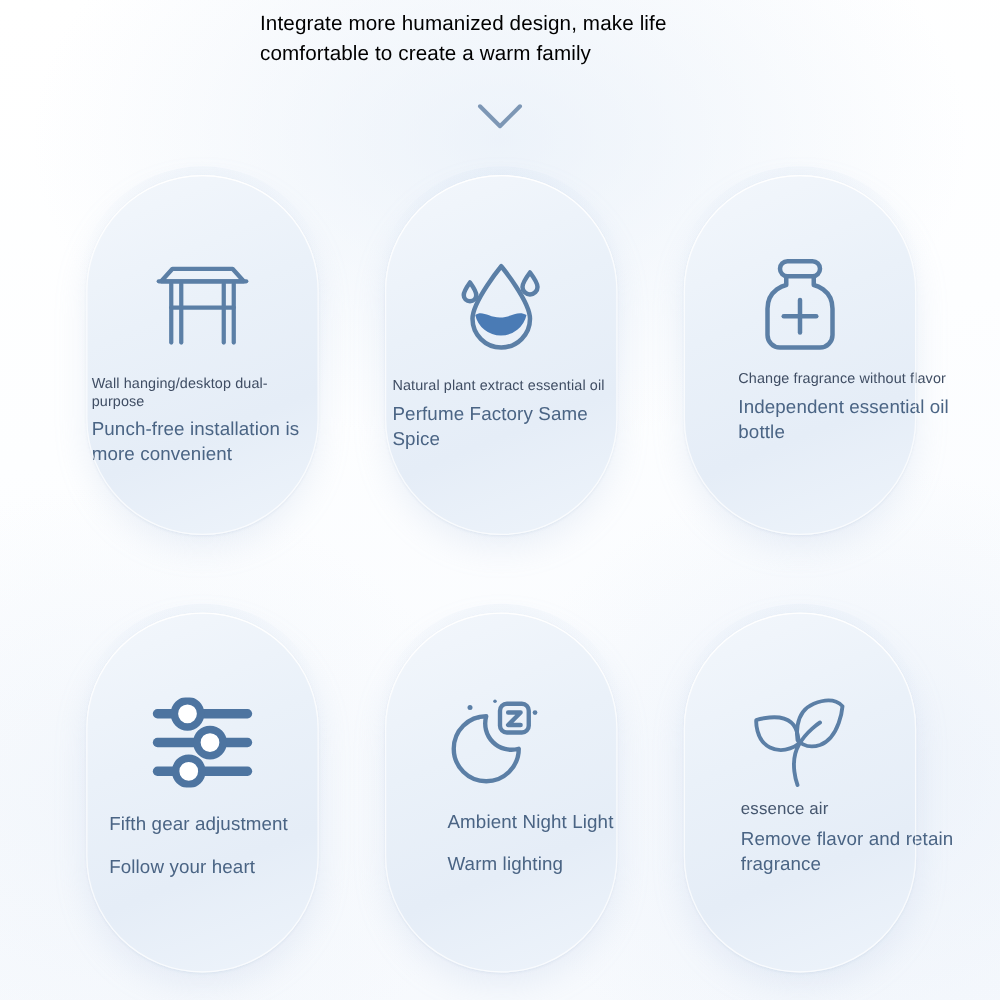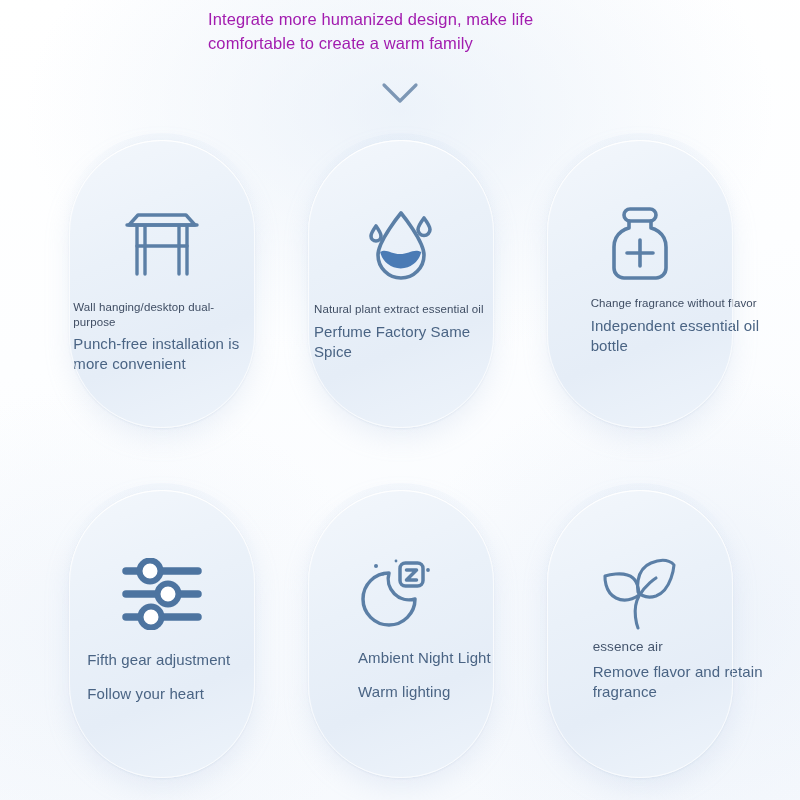--- a/index.html
+++ b/index.html
@@ -34,21 +34,21 @@
     top: 8px;
     text-align: center;
   }
 
   .headline {
     width: 400px;
     margin: 0 auto;
     font-size: 16.5px;
     line-height: 1.45;
     font-weight: 400;
-    color: #a21caf;
+    color: #000000;
     letter-spacing: 0.1px;
     text-align: left;
     padding-left: 8px;
   }
 
   .chevron-wrap {
     margin-top: 22px;
     display: flex;
     justify-content: center;
   }

